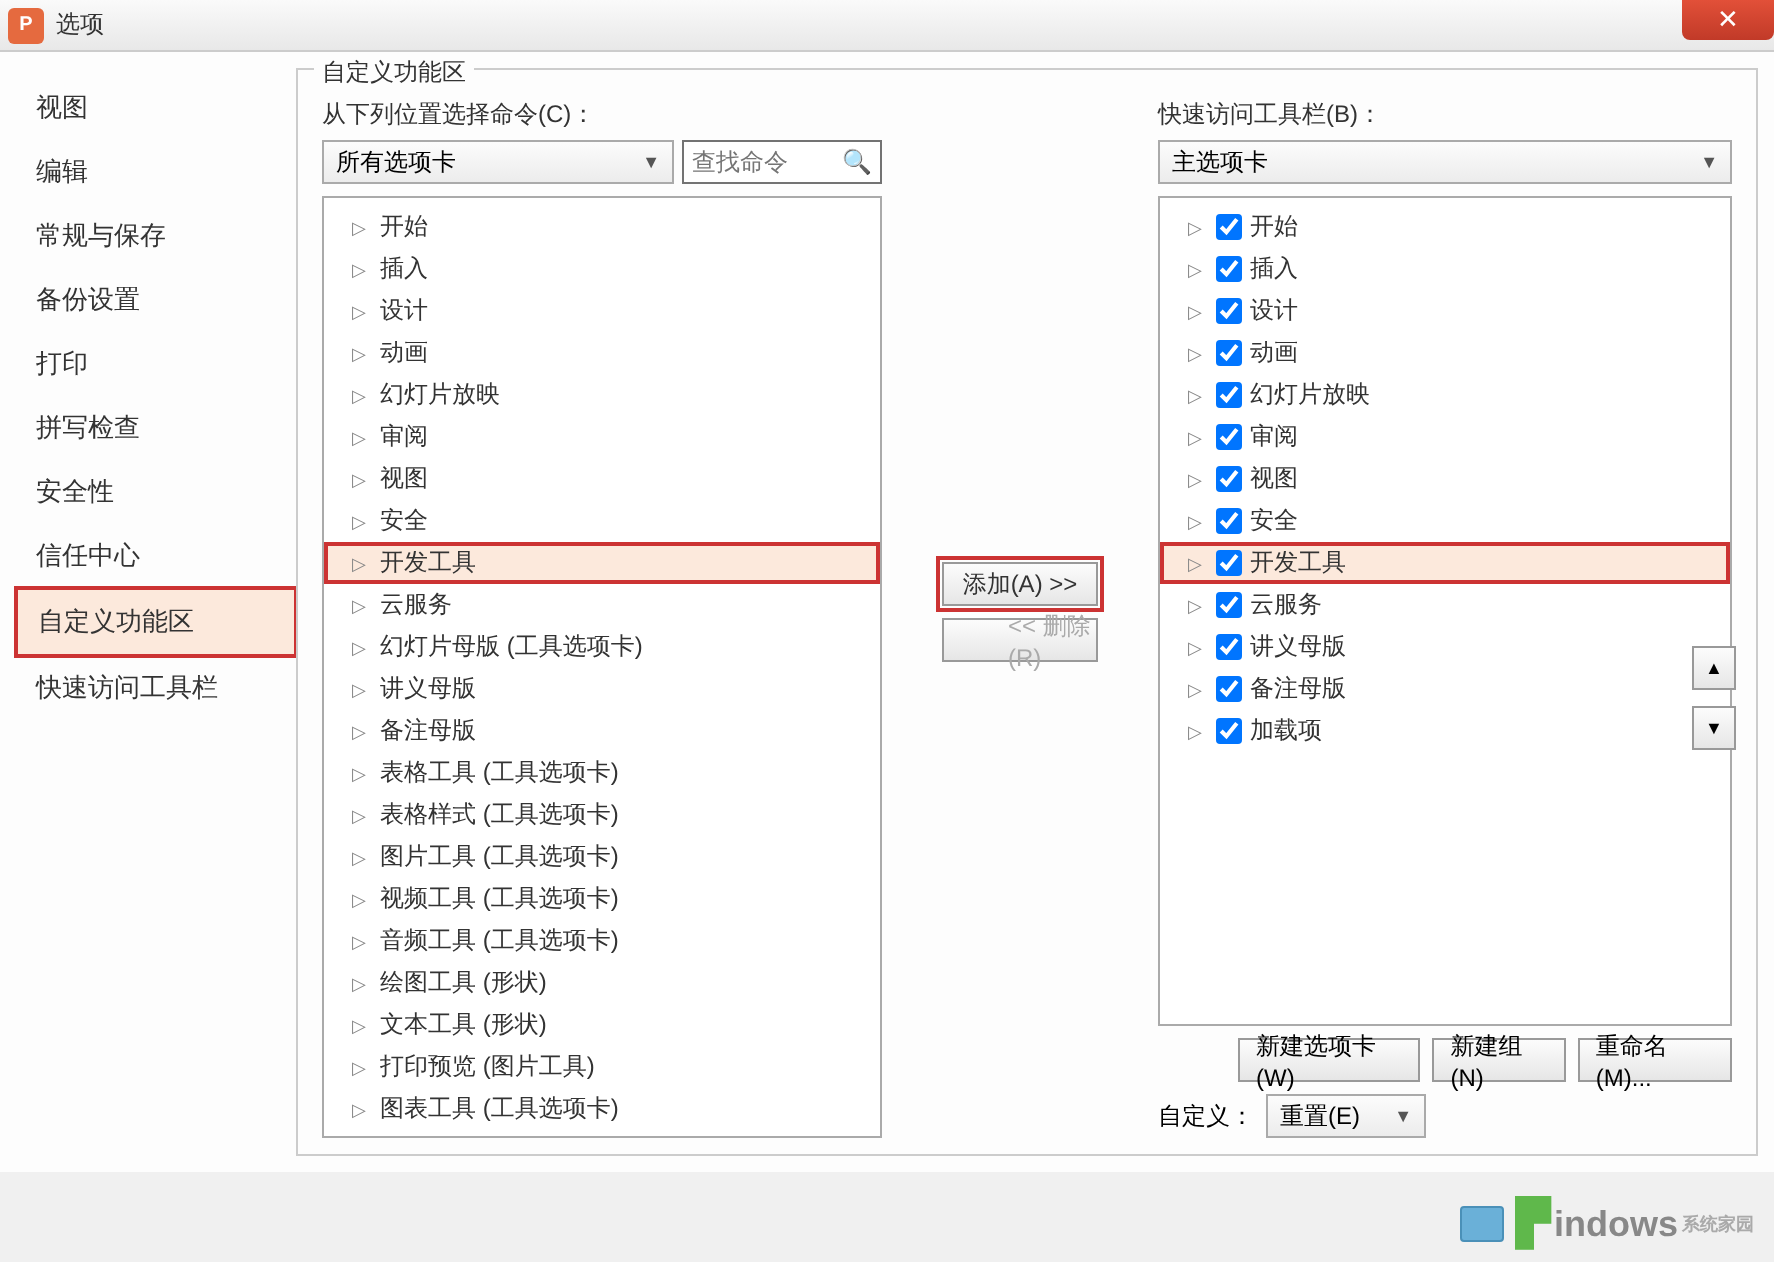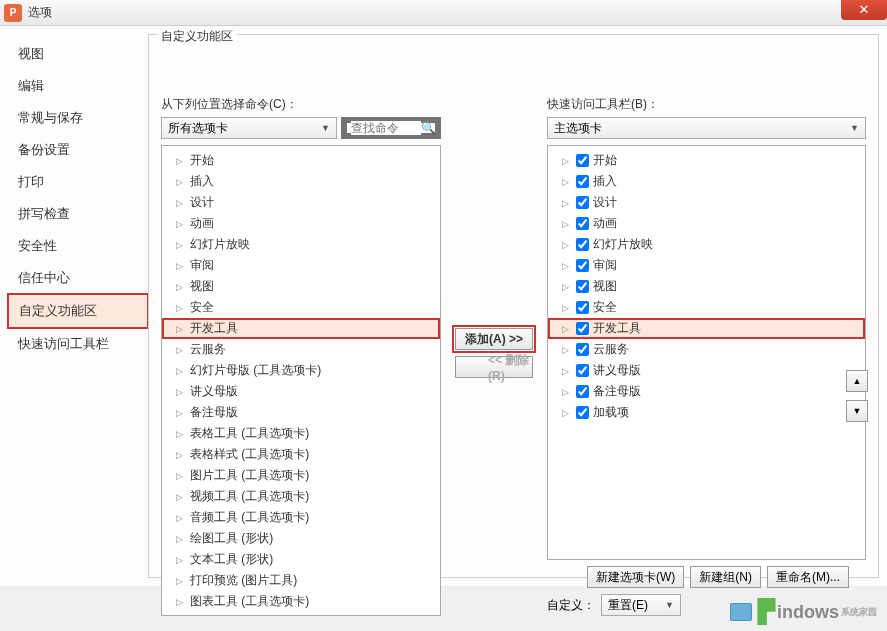--- a/index.html
+++ b/index.html
@@ -13,43 +13,43 @@
     .dialog-body { display: flex; height: 560px; background: #fdfdfd; padding: 8px; }
     
     .sidebar { width: 140px; padding: 4px 0; }
     .sidebar-item { padding: 7px 10px; font-size: 13px; color: #333; cursor: pointer; }
     .sidebar-item.selected { background: #fce9dc; border: 1px solid #e56a3f; color: #333; }
     .sidebar-item.highlighted { outline: 2px solid #cc3333; outline-offset: -1px; }
     
     .main-panel { flex: 1; border: 1px solid #ccc; padding: 8px 12px; position: relative; }
     .fieldset-title { font-size: 12px; color: #333; position: absolute; top: -7px; left: 8px; background: #fdfdfd; padding: 0 4px; }
     
-    .columns { display: flex; gap: 12px; height: 100%; margin-top: 47px; }
+    .columns { display: flex; gap: 28px; height: 100%; }
     .col-left { width: 280px; display: flex; flex-direction: column; }
     .col-mid { width: 82px; display: flex; flex-direction: column; justify-content: center; gap: 6px; align-items: center; }
     .col-right { flex: 1; display: flex; flex-direction: column; position: relative; }
     
     .col-label { font-size: 12px; color: #333; margin-bottom: 4px; margin-top: 6px; }
     .row-controls { display: flex; gap: 4px; margin-bottom: 6px; align-items: center; }
     
     .dropdown { flex: 1; height: 22px; border: 1px solid #aaa; background: linear-gradient(#fcfcfc, #ececec); font-size: 12px; padding: 0 6px; display: flex; align-items: center; justify-content: space-between; cursor: pointer; }
     .dropdown .arrow { font-size: 9px; color: #555; }
     
-    .search-box { width: 100px; height: 22px; border: 6px solid #737373; background: #fff; display: flex; align-items: center; padding: 0 4px; }
+    .search-box { width: 100px; height: 22px; border: 1px solid #737373; background: #fff; display: flex; align-items: center; padding: 0 4px; }
     .search-box input { border: none; outline: none; flex: 1; font-size: 12px; color: #888; width: 70px; }
     .search-box .mag { font-size: 12px; color: #888; }
     
     .tree-box { flex: 1; border: 1px solid #aaa; background: #fff; overflow-y: auto; padding: 4px 0; }
     .tree-item { display: flex; align-items: center; padding: 2px 6px 2px 14px; font-size: 12px; color: #333; cursor: pointer; gap: 4px; white-space: nowrap; }
     .tree-item .tri { color: #888; font-size: 9px; width: 10px; }
     .tree-item.selected { background: #fce9dc; }
     .tree-item.highlighted { outline: 2px solid #cc3333; outline-offset: -2px; }
     .tree-item .cb { width: 13px; height: 13px; }
     
-    .mid-btn { width: 78px; height: 22px; border: 1px solid #999; background: linear-gradient(#fcfcfc, #e6e6e6); font-size: 12px; color: #333; cursor: pointer; display: flex; align-items: center; justify-content: center; font-weight: bold; }
+    .mid-btn { width: 78px; height: 22px; border: 1px solid #999; background: linear-gradient(#fcfcfc, #e6e6e6); font-size: 12px; color: #333; cursor: pointer; display: flex; align-items: center; justify-content: center; }
     .mid-btn.disabled { color: #aaa; cursor: default; padding-left: 32px; }
     .mid-btn.highlighted { outline: 2px solid #cc3333; outline-offset: 1px; }
     
     .updown { position: absolute; right: -2px; top: 280px; display: flex; flex-direction: column; gap: 8px; }
     .updown-btn { width: 22px; height: 22px; border: 1px solid #999; background: linear-gradient(#fcfcfc, #e6e6e6); font-size: 9px; display: flex; align-items: center; justify-content: center; cursor: pointer; }
     
     .bottom-row { display: flex; gap: 6px; margin-top: 6px; justify-content: flex-start; padding-left: 40px; }
     .btn { height: 22px; padding: 0 8px; border: 1px solid #999; background: linear-gradient(#fcfcfc, #e6e6e6); font-size: 12px; cursor: pointer; display: flex; align-items: center; }
     
     .custom-row { display: flex; align-items: center; gap: 6px; margin-top: 6px; font-size: 12px; }

